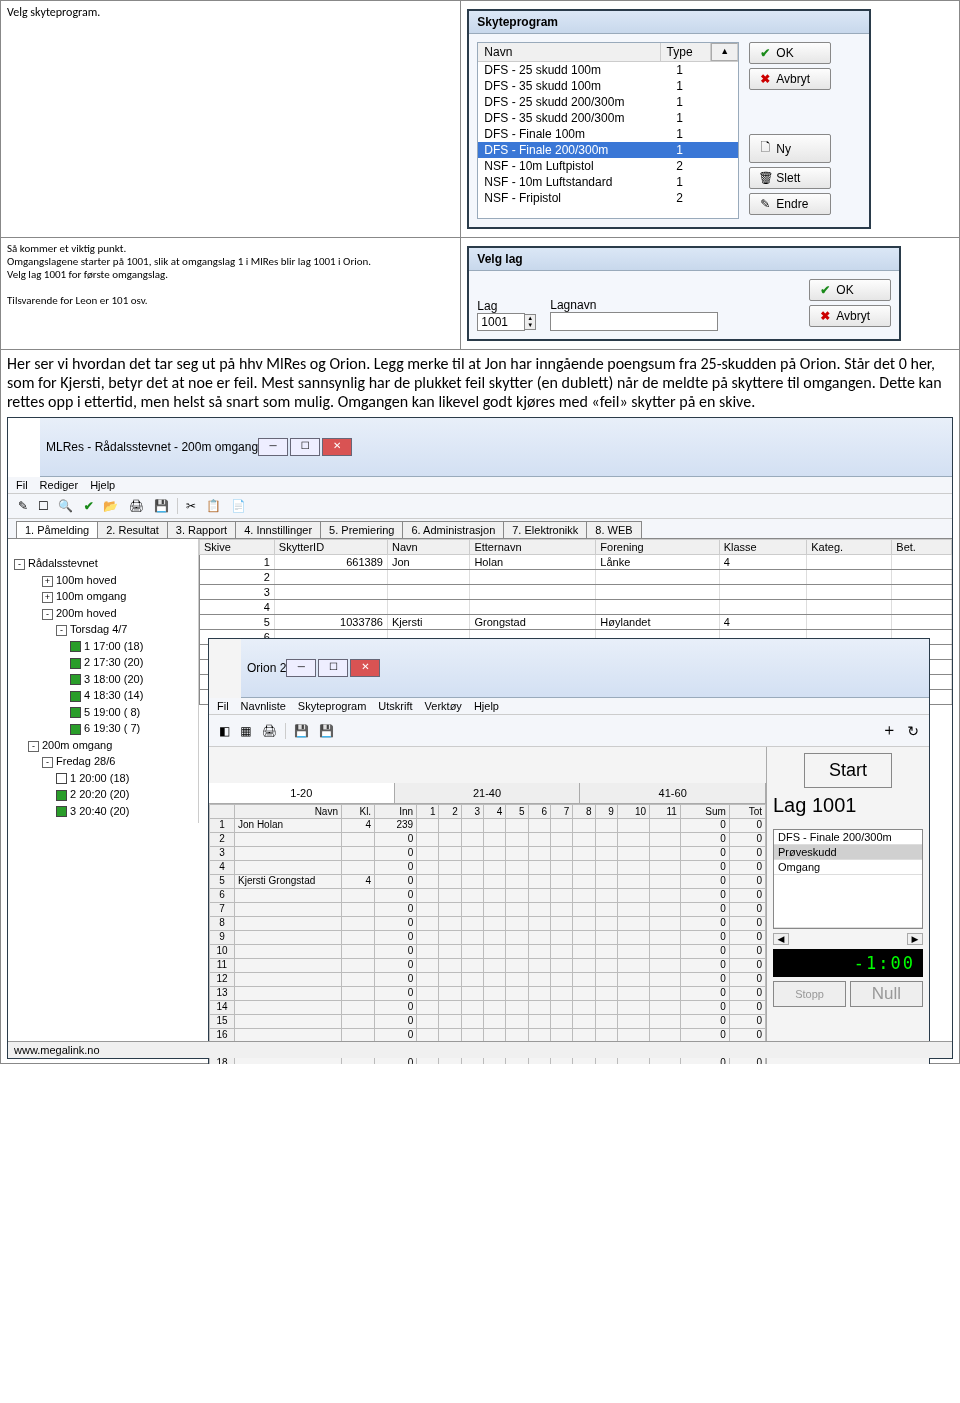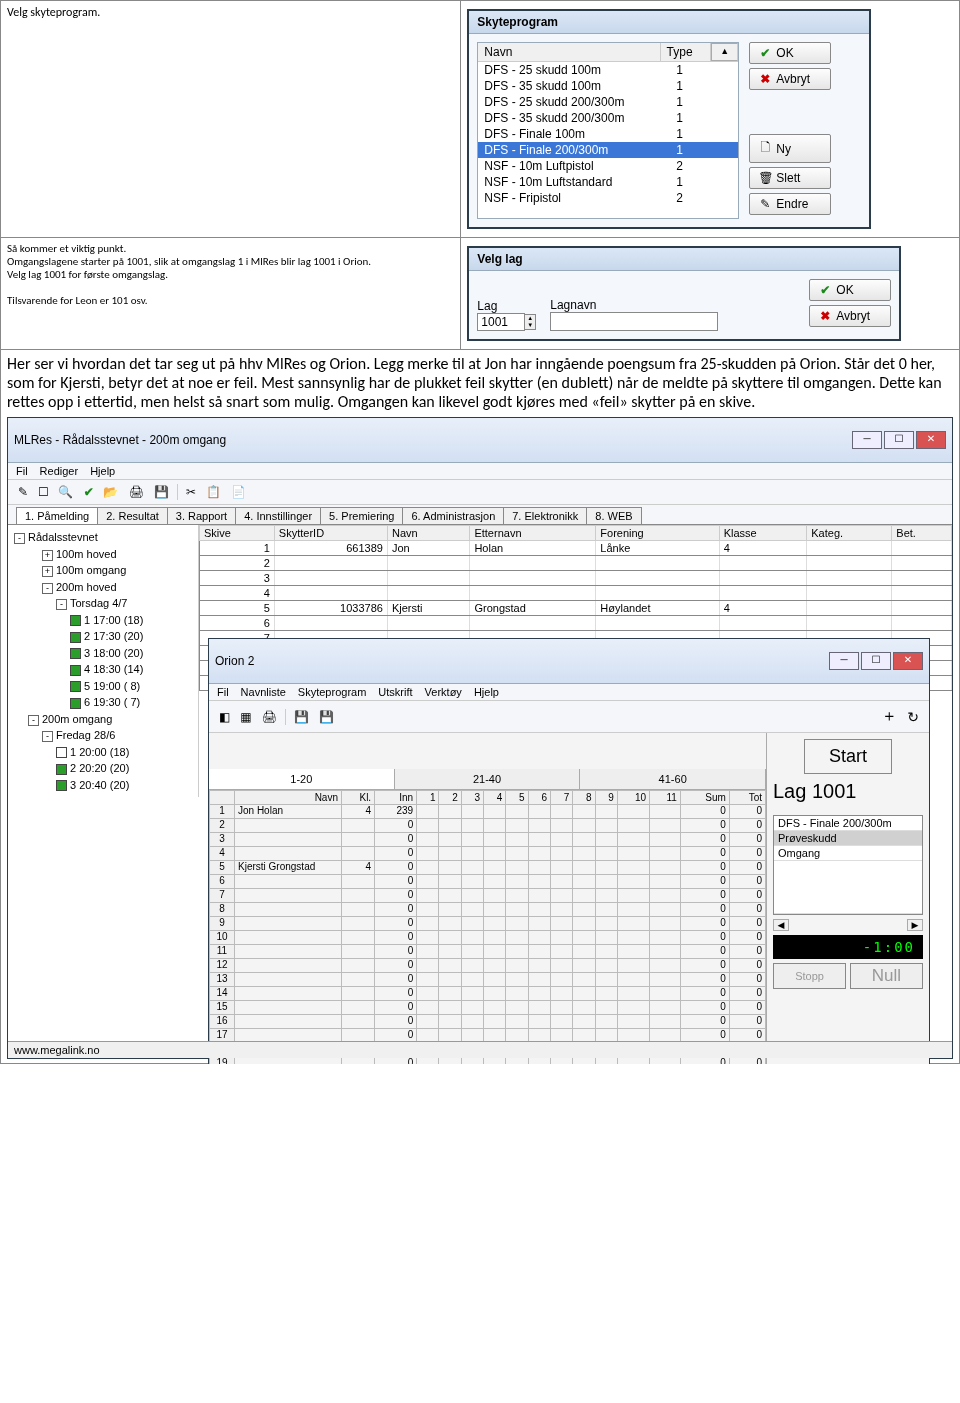--- a/index.html
+++ b/index.html
@@ -19,50 +19,50 @@
   .list .row { display: flex; }
   .list .row div { padding: 1px 6px; }
   .list .row.sel { background: #3a77d6; color: #fff; }
   .list .c1 { width: 180px; }
   .list .c2 { width: 40px; }
   .spinner { display: flex; align-items: center; }
   .spinner input { width: 40px; border: 1px solid #888; padding: 1px 3px; font-family: inherit; font-size: 12px; }
   .spinner .arrows { display: flex; flex-direction: column; border: 1px solid #888; border-left: none; }
   .spinner .arrows div { font-size: 6px; padding: 0 2px; background: #eee; line-height: 1.2; }
   .app-window { border: 1px solid #2a3b4a; background: #fff; font-family: Tahoma, Arial, sans-serif; font-size: 11px; }
-  .app-window .titlebar2 { background: linear-gradient(#e8eff9,#d3e0f3); padding: 13px 6px; border-bottom: 1px solid #9ab; font-size: 12px; display: flex; justify-content: space-between; align-items: center; }
+  .app-window .titlebar2 { background: linear-gradient(#e8eff9,#d3e0f3); padding: 20px 6px; border-bottom: 1px solid #9ab; font-size: 12px; display: flex; align-items: center; margin-left: 32px; }
   .winctrls { display: flex; gap: 2px; }
   .winctrls div { width: 28px; height: 16px; border: 1px solid #667; background: #eef; font-size: 10px; text-align: center; line-height: 14px; }
   .winctrls div.close { background: #d95353; color: #fff; }
   .menubar { display: flex; gap: 12px; padding: 2px 8px; background: #f4f6fa; border-bottom: 1px solid #ccc; }
   .toolbar { display: flex; gap: 6px; padding: 3px 8px; background: #f4f6fa; border-bottom: 1px solid #ccc; align-items: center; }
   .toolbar .tb { border: 1px solid transparent; padding: 1px; font-size: 12px; cursor: pointer; }
   .tabs { display: flex; padding: 2px 8px 0; background: #f4f6fa; border-bottom: 1px solid #888; gap: 0; }
   .tabs .tab { border: 1px solid #888; border-bottom: none; padding: 2px 8px; background: #f0f0f0; font-size: 11px; margin-right: -1px; cursor: pointer; }
   .tabs .tab.active { background: #fff; }
-  .tree { padding: 4px 6px; line-height: 1.5; font-size: 11px; }
+  .tree { padding: 4px 6px; line-height: 1.5; font-size: 11px; margin-top: 12px; }
   .tree .node { white-space: nowrap; }
   .tree .indent1 { padding-left: 14px; }
   .tree .indent2 { padding-left: 28px; }
   .tree .indent3 { padding-left: 42px; }
   .tree .indent4 { padding-left: 56px; }
   .tree .box { display: inline-block; width: 9px; height: 9px; border: 1px solid #666; text-align: center; line-height: 8px; font-size: 9px; margin-right: 3px; }
   .sq { display: inline-block; width: 9px; height: 9px; border: 1px solid #444; margin-right: 3px; vertical-align: middle; }
   .sq.g { background: #2a9d2a; }
   .sq.o { background: #fff; }
   .shoot-table { border-collapse: collapse; width: 100%; }
   .shoot-table th, .shoot-table td { border-right: 1px solid #ddd; padding: 1px 4px; font-size: 11px; text-align: left; font-weight: normal; }
   .shoot-table th { background: #f0f0f0; border: 1px solid #ccc; }
   .statusbar { border-top: 1px solid #999; background: #f0f0f0; padding: 2px 6px; }
   .orion-grid { border-collapse: collapse; font-size: 10px; }
   .orion-grid th, .orion-grid td { border: 1px solid #bbb; padding: 0 3px; font-weight: normal; text-align: right; height: 13px; }
   .orion-grid th { background: #f0f0f0; }
   .orion-grid td.l { text-align: left; }
   .orion-grid .rowhdr { background: #f0f0f0; text-align: center; }
-  .digital-clock { background: #000; color: #0f0; font-family: monospace; font-size: 14px; padding: 4px 8px; text-align: right; letter-spacing: 2px; }
+  .digital-clock { background: #000; color: #0f0; font-family: monospace; font-size: 17px; padding: 4px 8px; text-align: right; letter-spacing: 2px; }
   .start-btn { font-size: 18px; border: 1px solid #888; background: #f4f4f4; padding: 6px 24px; cursor: pointer; }
   .sidebox { border: 1px solid #888; background: #fff; font-size: 11px; }
   .sidebox div { padding: 1px 4px; border-bottom: 1px solid #ddd; }
   .sidebox div.sel { background: #d0d0d0; }
   .scroll-arrow { border: 1px solid #aaa; background: #f0f0f0; width: 14px; text-align: center; font-size: 9px; }
 </style>
 </head>
 <body>
 
 <div class="page">

